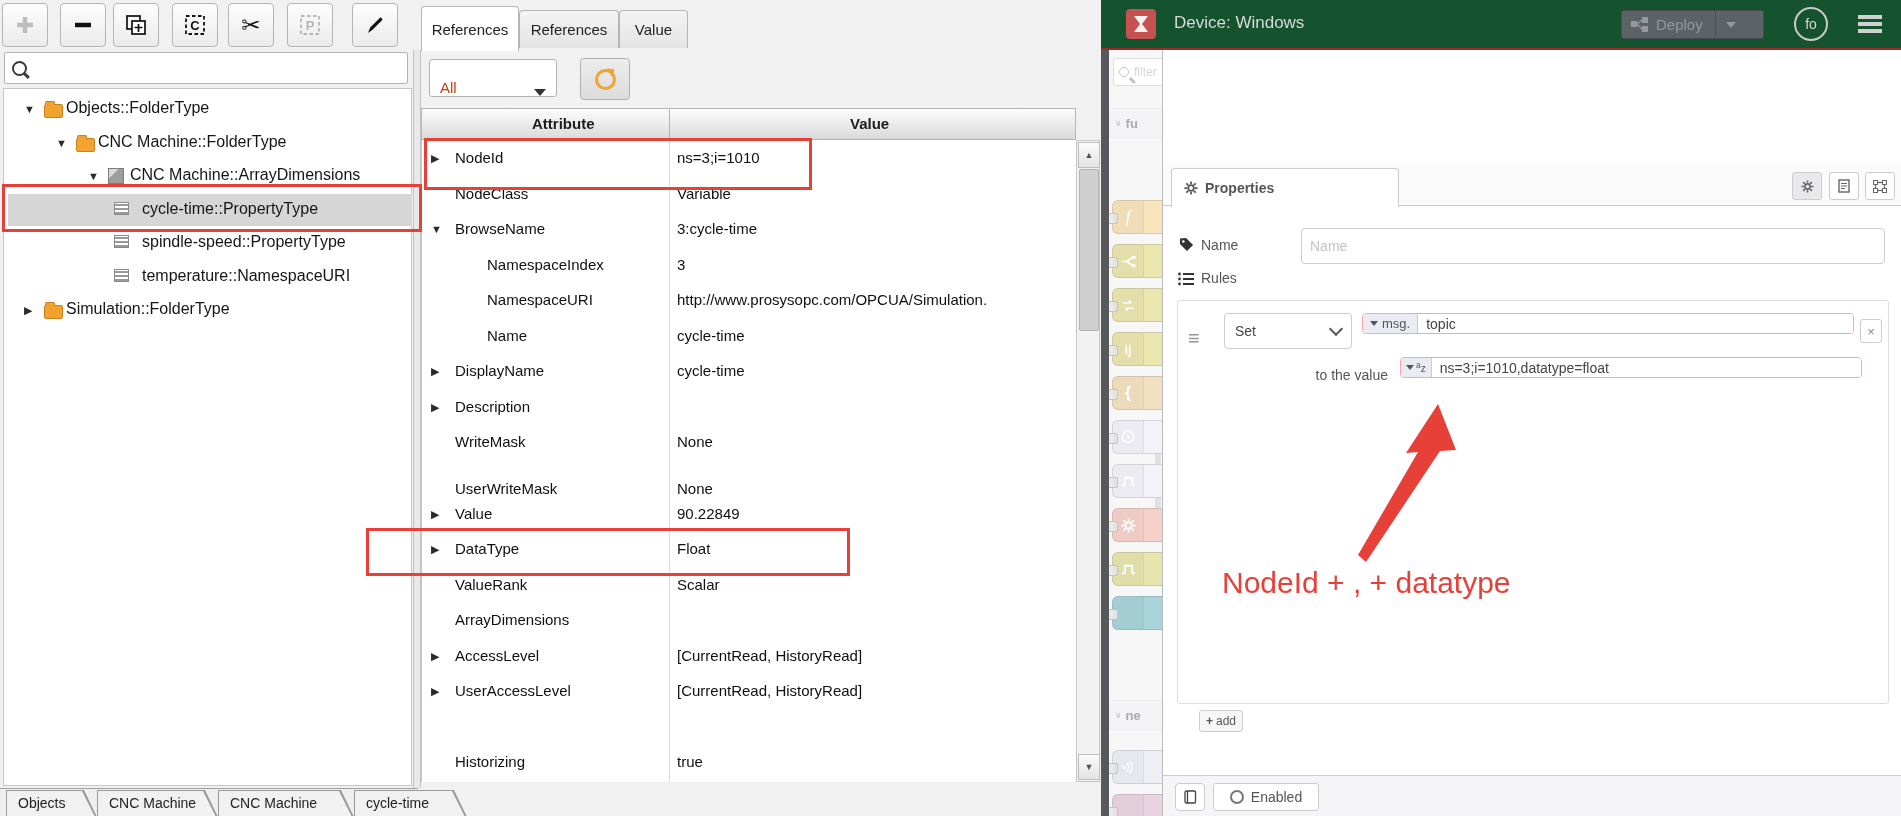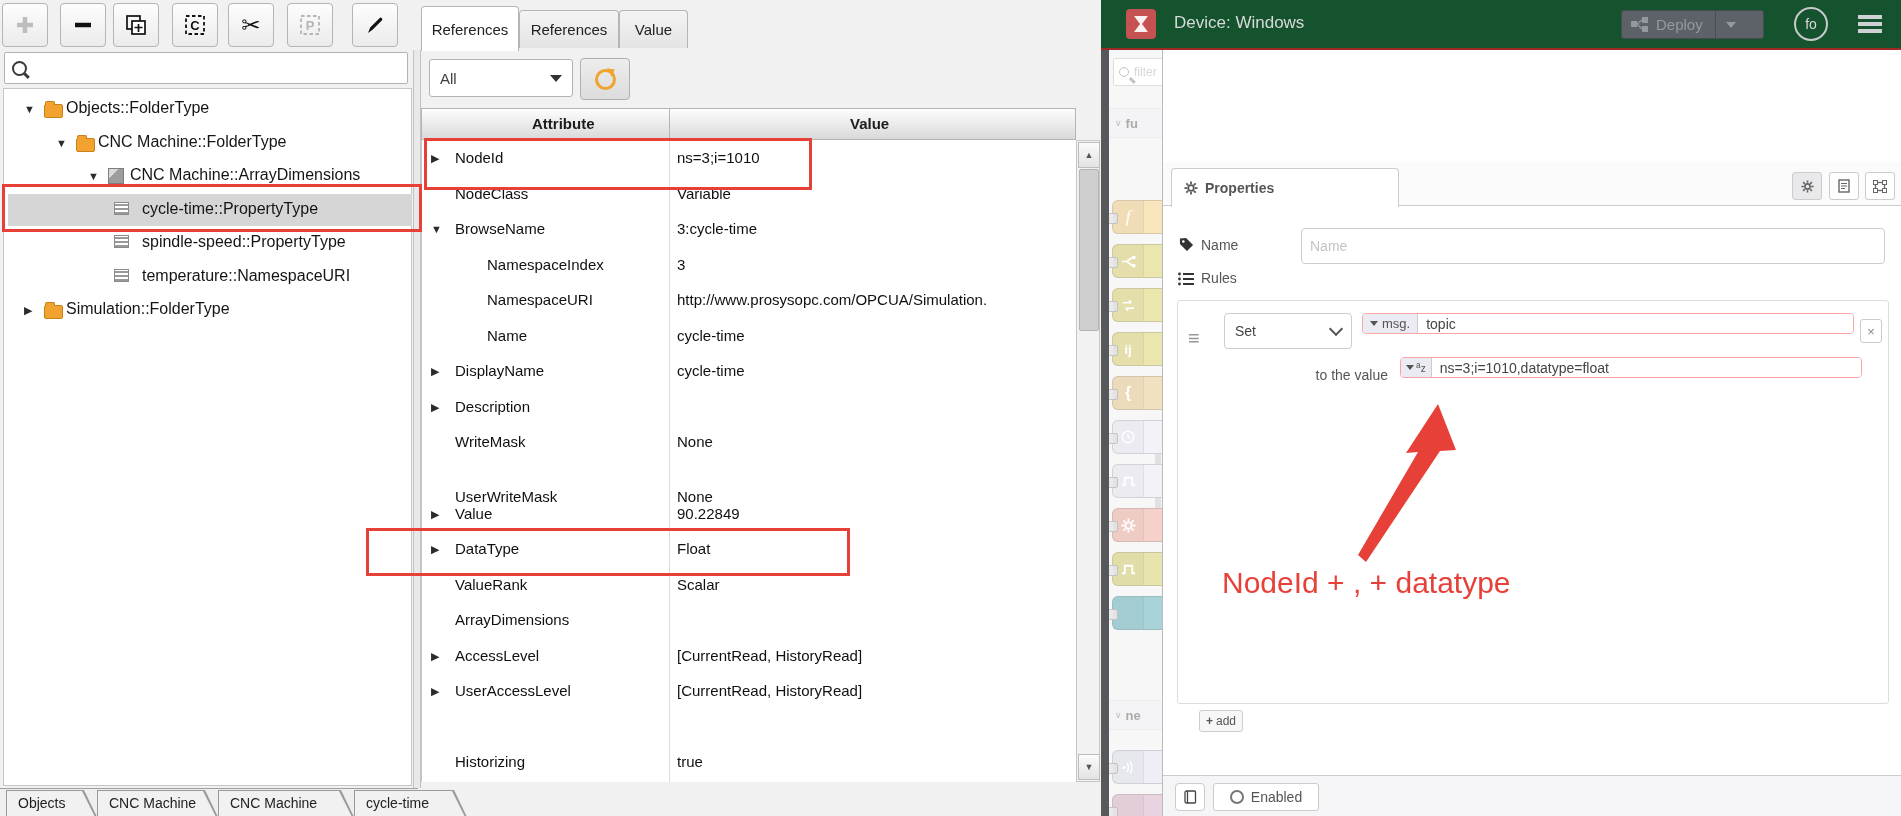--- a/index.html
+++ b/index.html
@@ -25,22 +25,22 @@
   .folder:before{content:"";position:absolute;top:-4px;left:0;width:8px;height:3px;background:#f2a22e;
     border:1px solid #c9821a;border-bottom:none;border-radius:2px 2px 0 0;}
   .cube{width:14px;height:14px;border:1px solid #7d7d7d;
     background:linear-gradient(135deg,#d9d9d9 35%,#9d9d9d 35%);}
   .prop{width:15px;height:13px;border:1px solid #8a8a8a;background:#fff;box-sizing:border-box;
     background-image:linear-gradient(#9a9a9a 2px,transparent 2px);background-size:100% 4px;background-position:0 1px;}
   .splitter{left:413px;top:50px;width:8px;height:738px;background:#e9e9e9;border-left:1px solid #c2c2c2;border-right:1px solid #c2c2c2;box-sizing:border-box;}
   .ptab{position:absolute;border:1px solid #b5b5b5;border-bottom:none;border-radius:4px 4px 0 0;
     background:linear-gradient(#f4f4f4,#e4e4e4);font-size:15px;color:#222;display:flex;align-items:center;justify-content:center;}
   .ptab.active{background:#fff;z-index:3;}
-  .dropdown{left:429px;top:59px;width:144px;height:38px;background:#fff;border:1px solid #b2b2b2;border-radius:3px;
-    display:flex;align-items:center;padding:0 10px;box-sizing:border-box;font-size:15px;color:#404040;}
+  .dropdown{left:429px;top:59px;width:128px;height:38px;background:#fff;border:1px solid #b2b2b2;border-radius:3px;
+    display:flex;align-items:flex-end;padding:0 10px;box-sizing:border-box;font-size:15px;color:#c2410c;}
   .dropdown .caret{margin-left:auto;width:0;height:0;border-left:6px solid transparent;border-right:6px solid transparent;border-top:7px solid #333;}
   .refbtn{left:580px;top:58px;width:48px;height:40px;border:1px solid #b0b0b0;border-radius:4px;
     background:linear-gradient(#ededed,#dcdcdc);display:flex;align-items:center;justify-content:center;}
   .ring{width:15px;height:15px;border:3.5px solid #f0a32f;border-radius:50%;position:relative;}
   .ring:after{content:"";position:absolute;left:9px;top:-4px;width:0;height:0;
     border-left:5px solid transparent;border-right:5px solid transparent;border-bottom:6px solid #f0a32f;transform:rotate(60deg);}
   .thead{left:421px;top:108px;width:655px;height:32px;background:linear-gradient(#fdfdfd,#d9d9d9);
     border:1px solid #b5b5b5;box-sizing:border-box;}
   .thead .h{position:absolute;top:6px;font-size:15px;font-weight:bold;color:#1c1c1c;}
   .tbody{left:421px;top:140px;width:655px;height:642px;background:#fff;border-left:1px solid #c6c6c6;
@@ -289,21 +289,21 @@
       </div>
       <div class="arow" style="top: 250.85px;">
         <div class="aarrow">▶</div>
         <div class="aname" style="left: 33px;">Description</div>
         <div class="aval"></div>
       </div>
       <div class="arow" style="top: 286.4px;">
         <div class="aname" style="left: 33px;">WriteMask</div>
         <div class="aval">None</div>
       </div>
-      <div class="arow" style="top: 341px;">
+      <div class="arow" style="top: 333px;">
         <div class="aname" style="left: 33px;">UserWriteMask</div>
         <div class="aval">None</div>
       </div>
       <div class="arow" style="top: 357.5px;">
         <div class="aarrow">▶</div>
         <div class="aname" style="left: 33px;">Value</div>
         <div class="aval">90.22849</div>
       </div>
       <div class="arow" style="top: 393.05px;">
         <div class="aarrow">▶</div>

